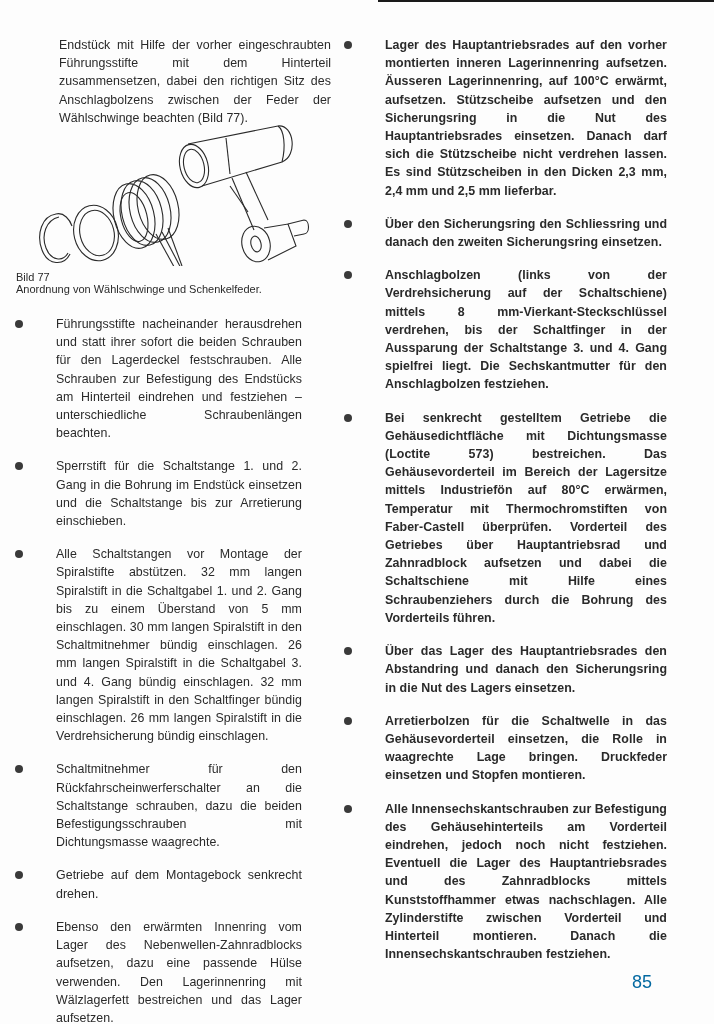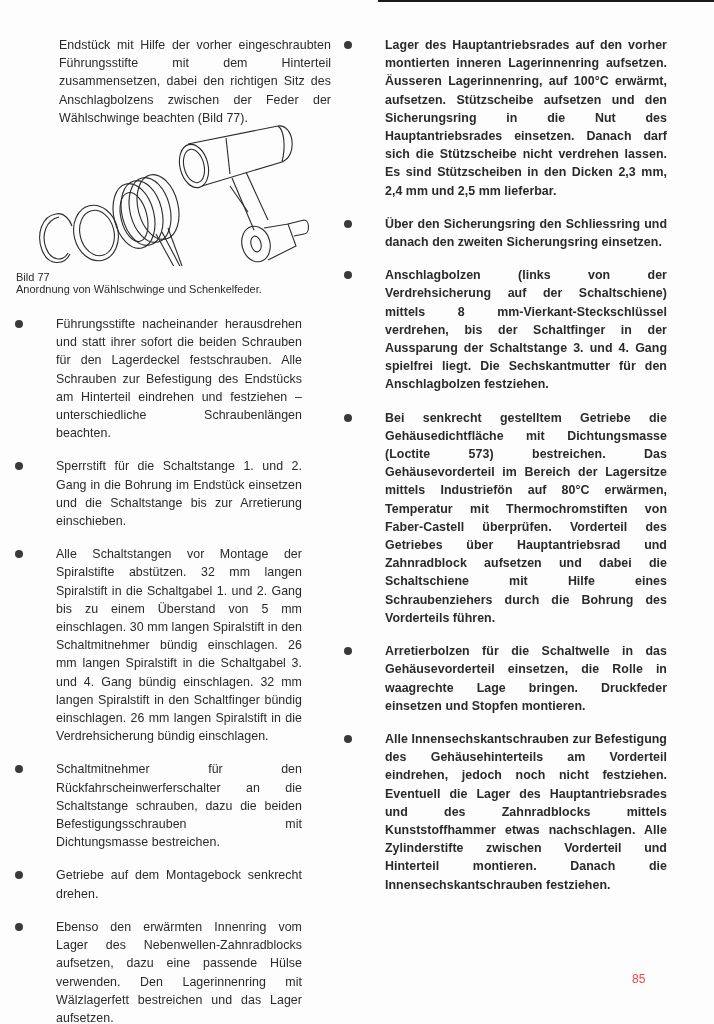--- a/index.html
+++ b/index.html
@@ -26,21 +26,21 @@
     background: #3a3a3a;
   }
   .left-list { position: absolute; top: 300px; left: 1px; width: 276px; }
   .right-list { position: absolute; top: 21px; left: 0; width: 312px; font-weight: bold; }
   .figure { position: absolute; left: -24px; top: 116px; width: 300px; height: 150px; }
   .fig-caption {
     position: absolute; left: -24px; top: 263px; font-size: 11px; font-weight: normal;
     line-height: 12px; color: #2a2a2a; margin-top: 8px;
   }
   .page-number {
-    position: absolute; left: 632px; top: 972px; font-size: 12px; color: #ef4444;
+    position: absolute; left: 632px; top: 972px; font-size: 18px; color: #0369a1;
   }
 </style>
 </head>
 <body>
 
 <div class="top-rule"></div>
 
 <div class="col col-left">
   <p class="para intro">Endstück mit Hilfe der vorher eingeschraubten Führungsstifte mit dem Hinterteil zusammensetzen, dabei den richtigen Sitz des Anschlagbolzens zwischen der Feder der Wählschwinge beachten (Bild 77).</p>
 
@@ -99,21 +99,21 @@
     <li>
         <span class="bullet-dot"></span>
         <p class="para">Sperrstift für die Schaltstange 1. und 2. Gang in die Bohrung im Endstück einsetzen und die Schaltstange bis zur Arretierung einschieben.</p>
       </li>
     <li>
         <span class="bullet-dot"></span>
         <p class="para">Alle Schaltstangen vor Montage der Spiralstifte abstützen. 32 mm langen Spiralstift in die Schaltgabel 1. und 2. Gang bis zu einem Überstand von 5 mm einschlagen. 30 mm langen Spiralstift in den Schaltmitnehmer bündig einschlagen. 26 mm langen Spiralstift in die Schaltgabel 3. und 4. Gang bündig einschlagen. 32 mm langen Spiralstift in den Schaltfinger bündig einschlagen. 26 mm langen Spiralstift in die Verdrehsicherung bündig einschlagen.</p>
       </li>
     <li>
         <span class="bullet-dot"></span>
-        <p class="para">Schaltmitnehmer für den Rückfahrscheinwerferschalter an die Schaltstange schrauben, dazu die beiden Befestigungsschrauben mit Dichtungsmasse bestreichen.</p>
+        <p class="para">Schaltmitnehmer für den Rückfahrscheinwerferschalter an die Schaltstange schrauben, dazu die beiden Befestigungsschrauben mit Dichtungsmasse waagrechte.</p>
       </li>
     <li>
         <span class="bullet-dot"></span>
         <p class="para">Getriebe auf dem Montagebock senkrecht drehen.</p>
       </li>
     <li>
         <span class="bullet-dot"></span>
         <p class="para">Ebenso den erwärmten Innenring vom Lager des Nebenwellen-Zahnradblocks aufsetzen, dazu eine passende Hülse verwenden. Den Lagerinnenring mit Wälzlagerfett bestreichen und das Lager aufsetzen.</p>
       </li>
   </ul>
@@ -132,20 +132,24 @@
     <li>
         <span class="bullet-dot"></span>
         <p class="para">Anschlagbolzen (links von der Verdrehsicherung auf der Schaltschiene) mittels 8 mm-Vierkant-Steckschlüssel verdrehen, bis der Schaltfinger in der Aussparung der Schaltstange 3. und 4. Gang spielfrei liegt. Die Sechskantmutter für den Anschlagbolzen festziehen.</p>
       </li>
     <li>
         <span class="bullet-dot"></span>
         <p class="para">Bei senkrecht gestelltem Getriebe die Gehäusedichtfläche mit Dichtungsmasse (Loctite 573) bestreichen. Das Gehäusevorderteil im Bereich der Lagersitze mittels Industriefön auf 80°C erwärmen, Temperatur mit Thermochromstiften von Faber-Castell überprüfen. Vorderteil des Getriebes über Hauptantriebsrad und Zahnradblock aufsetzen und dabei die Schaltschiene mit Hilfe eines Schraubenziehers durch die Bohrung des Vorderteils führen.</p>
       </li>
     <li>
         <span class="bullet-dot"></span>
+        <p class="para">Über das Lager des Hauptantriebsrades den Abstandring und danach den Sicherungsring in die Nut des Lagers einsetzen.</p>
+      </li>
+    <li>
+        <span class="bullet-dot"></span>
         <p class="para">Arretierbolzen für die Schaltwelle in das Gehäusevorderteil einsetzen, die Rolle in waagrechte Lage bringen. Druckfeder einsetzen und Stopfen montieren.</p>
       </li>
     <li>
         <span class="bullet-dot"></span>
         <p class="para">Alle Innensechskantschrauben zur Befestigung des Gehäusehinterteils am Vorderteil eindrehen, jedoch noch nicht festziehen. Eventuell die Lager des Hauptantriebsrades und des Zahnradblocks mittels Kunststoffhammer etwas nachschlagen. Alle Zylinderstifte zwischen Vorderteil und Hinterteil montieren. Danach die Innensechskantschrauben festziehen.</p>
       </li>
   </ul>
 </div>
 
 <div class="page-number">85</div>

